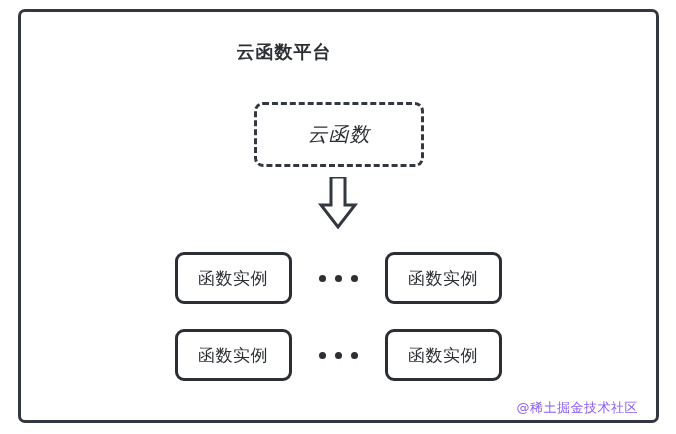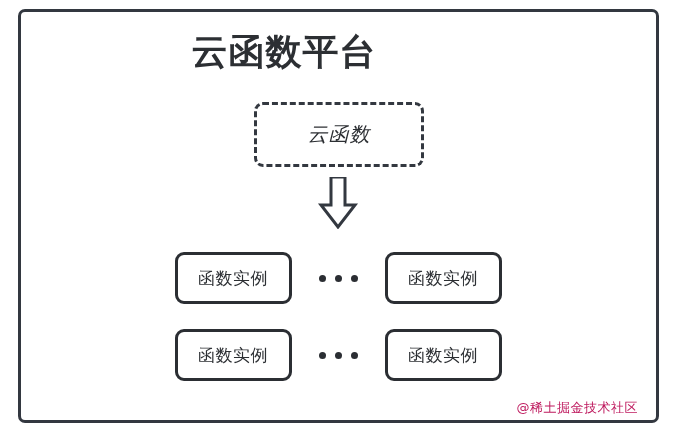--- a/index.html
+++ b/index.html
@@ -35,21 +35,21 @@
     background: #ffffff;
   }
 
   
   .platform-title {
     position: absolute;
     left: 0;
     top: 31px;
     width: 568px;
     text-align: center;
-    font-size: 36px;
+    font-size: 18px;
     font-weight: bold;
     letter-spacing: 1px;
     color: #2c2f33;
     line-height: 42px;
     white-space: nowrap;
   }
 
   
   .cloud-fn-box {
     position: absolute;
@@ -127,21 +127,21 @@
     border-radius: 50%;
     background: #2b2e33;
   }
 
   
   .watermark {
     position: absolute;
     right: 38px;
     bottom: 17px;
     font-size: 13px;
-    color: #be185d;
+    color: #8b5cf6;
     letter-spacing: 0.5px;
     white-space: nowrap;
   }
 </style>
 </head>
 <body>
 
 <div id="canvas">
 
   <div class="platform-frame"></div>

